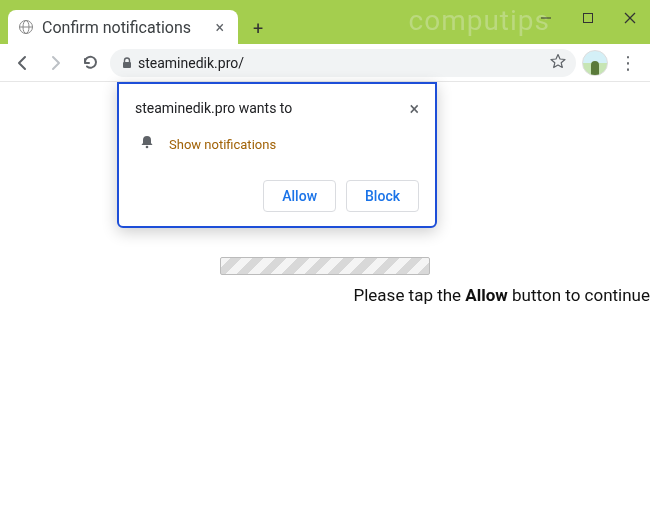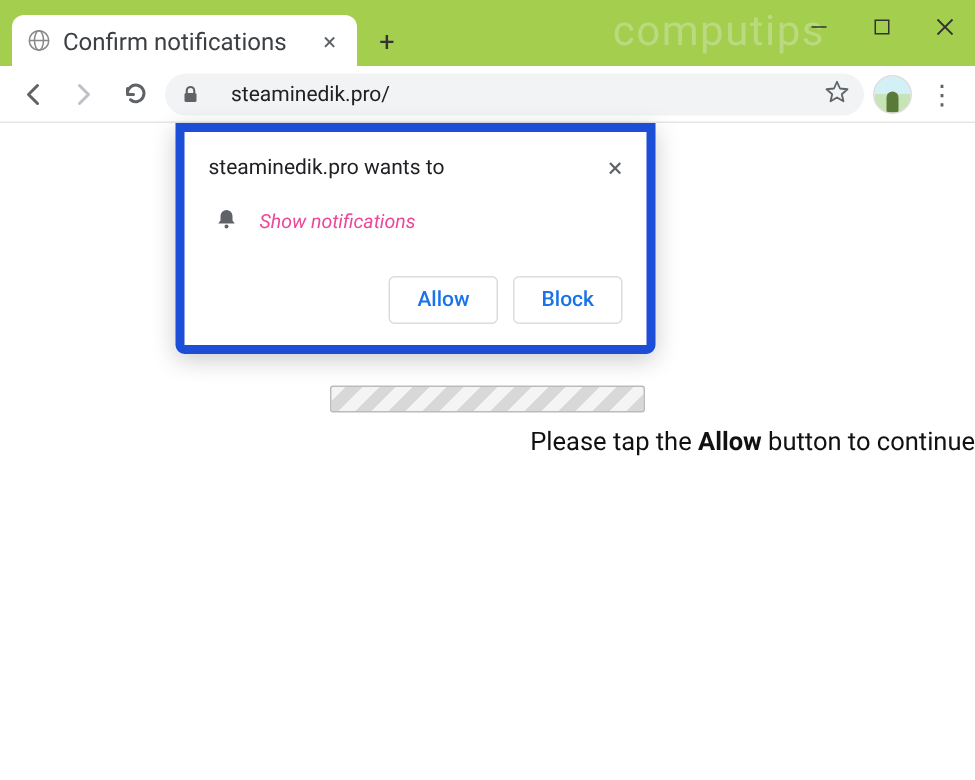--- a/index.html
+++ b/index.html
@@ -12,36 +12,36 @@
   
   .tab { background: #fff; border-radius: 8px 8px 0 0; height: 34px; display: flex; align-items: center; padding: 0 10px; margin-left: 8px; min-width: 230px; position: relative; }
   .tab .favicon { width: 16px; height: 16px; margin-right: 8px; display: flex; align-items: center; justify-content: center; }
   .tab .title { font-size: 16px; color: #3c4043; flex: 1; }
   .tab .close { font-size: 16px; color: #5f6368; padding: 0 4px; }
   .new-tab { width: 28px; height: 28px; display: flex; align-items: center; justify-content: center; color: #333; font-size: 18px; margin-left: 6px; margin-bottom: 2px; }
   
   .toolbar { height: 38px; background: #fff; border-bottom: 1px solid #e6e6e6; display: flex; align-items: center; padding: 0 8px; gap: 6px; }
   .nav-btn { width: 28px; height: 28px; display: flex; align-items: center; justify-content: center; color: #5f6368; border-radius: 50%; }
   .nav-btn.disabled { color: #bdc1c6; }
-  .omnibox { flex: 1; height: 28px; background: #f1f3f4; border-radius: 14px; display: flex; align-items: center; padding: 0 10px; gap: 20px; }
+  .omnibox { flex: 1; height: 28px; background: #f1f3f4; border-radius: 14px; display: flex; align-items: center; padding: 0 10px; gap: 4px; }
   .lock { color: #5f6368; display: flex; align-items: center; }
   .url { font-size: 14px; color: #202124; flex: 1; }
   .star { color: #5f6368; }
   .avatar { width: 26px; height: 26px; border-radius: 50%; background: linear-gradient(#d4f0f7 50%, #c7e5b4 50%); border: 1px solid #ddd; position: relative; overflow: hidden; display:flex; align-items:flex-end; justify-content:center;}
   .avatar::after { content:""; width:8px; height:14px; background:#5a7a3a; border-radius:4px 4px 0 0; display:block;}
   .menu-dots { width: 28px; display: flex; align-items: center; justify-content: center; color: #5f6368; font-size: 18px; }
   
   .content { position: relative; height: calc(520px - 44px - 38px); background: #fff; }
   
-  .perm-dialog { position: absolute; left: 117px; top: 0px; width: 320px; background: #fff; border: 6px solid #1d4ed8; border-radius: 0 0 6px 6px; box-shadow: 0 4px 16px rgba(0,0,0,0.2); padding: 16px 16px 14px 16px; }
+  .perm-dialog { position: absolute; left: 117px; top: 0px; width: 320px; background: #fff; border: 2px solid #1d4ed8; border-radius: 0 0 6px 6px; box-shadow: 0 4px 16px rgba(0,0,0,0.2); padding: 16px 16px 14px 16px; }
   .perm-head { display: flex; justify-content: space-between; align-items: flex-start; font-size: 14px; color: #202124; }
   .perm-close { font-size: 18px; color: #5f6368; line-height: 1; }
   .perm-row { display: flex; align-items: center; gap: 14px; margin-top: 16px; padding-left: 4px;}
   .perm-row .bell { color: #5f6368; }
-  .perm-row .label { font-size: 13px; color: #ec4899; font-style: italic; }
+  .perm-row .label { font-size: 13px; color: #a16207; }
   .perm-actions { display: flex; justify-content: flex-end; gap: 10px; margin-top: 26px; }
   .perm-btn { border: 1px solid #dadce0; background: #fff; color: #1a73e8; font-size: 14px; padding: 7px 18px; border-radius: 4px; font-weight: 500; }
   
   .page-body { position: absolute; left: 0; right: 0; top: 175px; text-align: right; }
   .progress { width: 210px; height: 18px; margin: 0 auto 10px; border: 1px solid #bbb; border-radius: 2px; background: repeating-linear-gradient(-45deg, #d8d8d8 0 8px, #f4f4f4 8px 16px); }
   .page-msg { font-size: 17px; color: #111; font-family: "Comic Sans MS", "Segoe UI", sans-serif; }
   .page-msg b { font-weight: 700; }
 </style>
 </head>
 <body>

